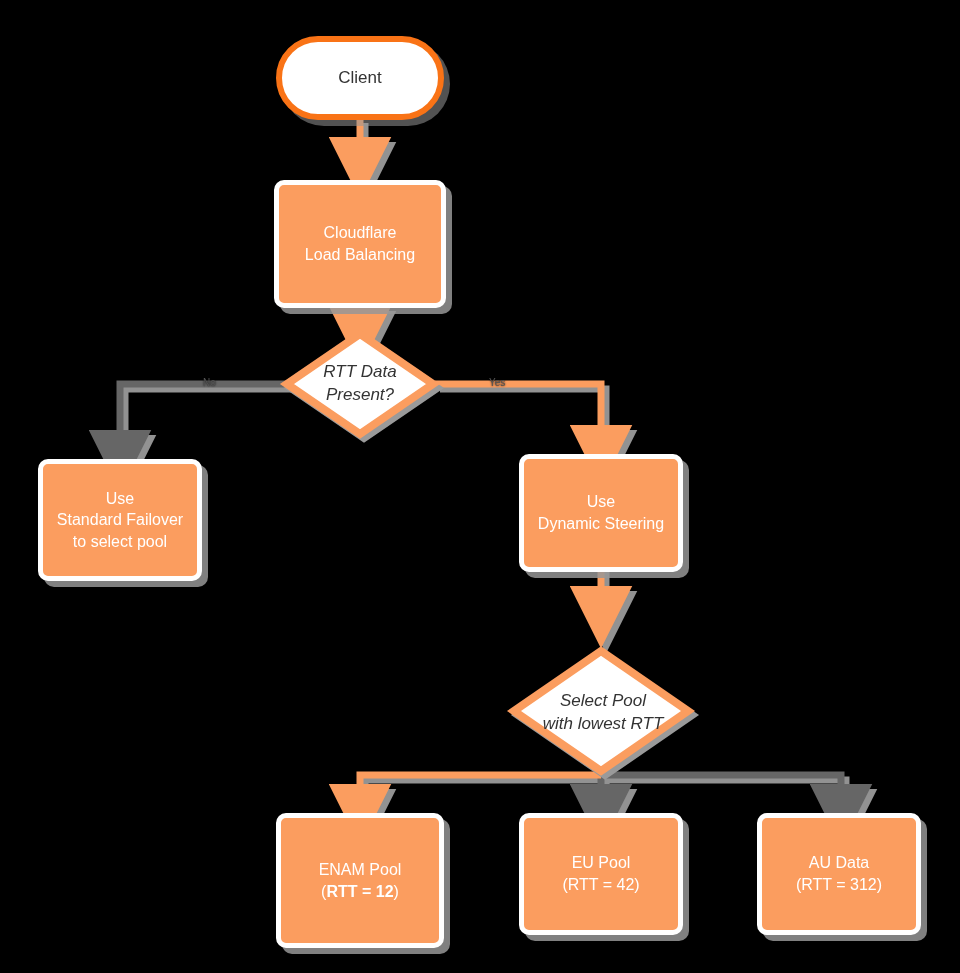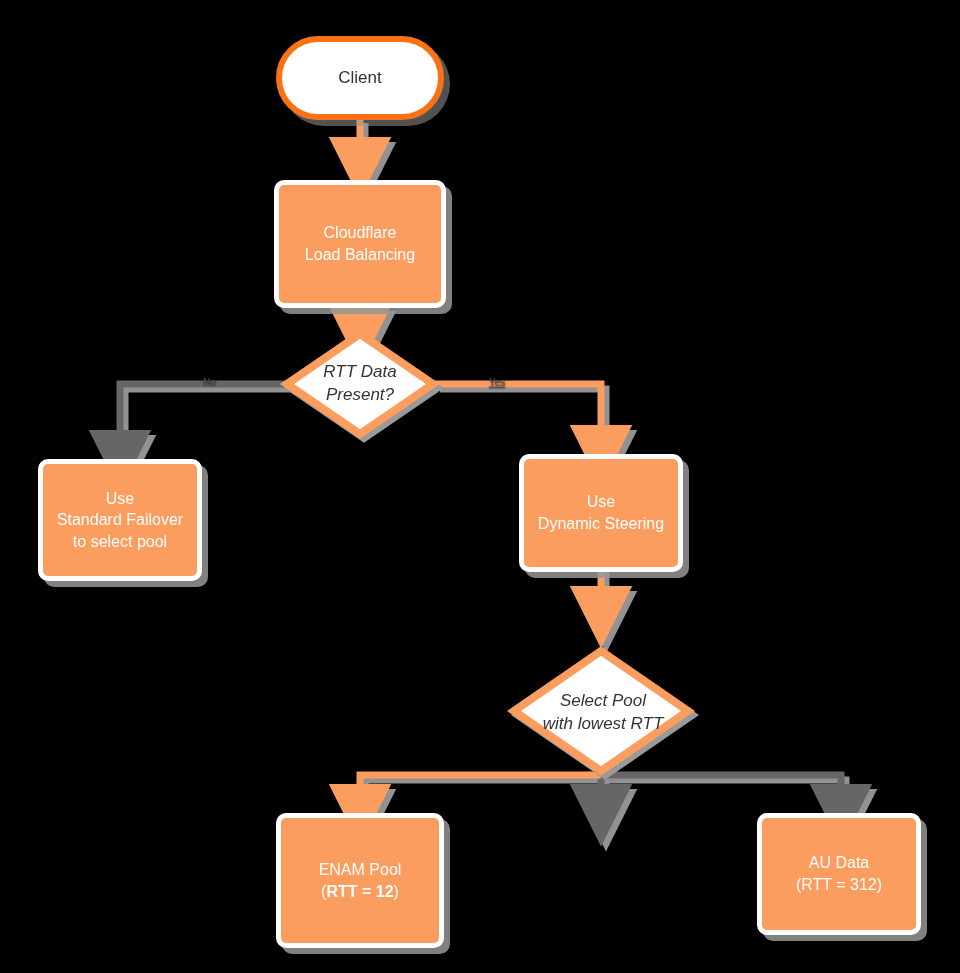--- a/index.html
+++ b/index.html
@@ -122,21 +122,21 @@
       <path d="M360,118 L360,168" marker-end="url(#arrow-orange)"></path>
       <path d="M360,295 L360,337" marker-end="url(#arrow-orange)"></path>
       <path d="M435,384 L601,384 L601,456" marker-end="url(#arrow-orange)"></path>
       <path d="M601,567 L601,617" marker-end="url(#arrow-orange)"></path>
       <path d="M601,740 L601,775"></path>
       <path d="M601,775 L360,775 L360,815" marker-end="url(#arrow-orange)"></path>
     </g>
   </svg>
 
   <div class="edge-label" style="left:203px; top:377px;">No</div>
-  <div class="edge-label" style="left:489px; top:377px;text-decoration:underline;">Yes</div>
+  <div class="edge-label" style="left:489px; top:377px;">Yes</div>
 
   <div class="node pill" style="left:276px; top:36px; width:168px; height:84px;">
     <span class="label">Client</span>
   </div>
 
   <div class="node box" style="left:274px; top:170px; width:172px; height:128px;margin-top:10px;">
     <span class="label">Cloudflare
 Load Balancing</span>
   </div>
 
@@ -169,20 +169,26 @@
 with lowest RTT</div>
   </div>
 
   <div class="node box" style="left:276px; top:813px; width:168px; height:135px;align-items:center;">
     <span>
       <span>ENAM Pool</span><br>
       <span>(</span><span class="rtt-bold">RTT = 12</span><span>)</span>
     </span>
   </div>
 
+  <div class="node box" style="left:519px; top:813px; width:164px; height:122px;">
+    <span>
+      <span>EU Pool</span><br>
+      <span>(</span><span>RTT = 42</span><span>)</span>
+    </span>
+  </div>
 
   <div class="node box" style="left:757px; top:813px; width:164px; height:122px;">
     <span>
       <span>AU Data</span><br>
       <span>(</span><span>RTT = 312</span><span>)</span>
     </span>
   </div>
 
 </div>
 

